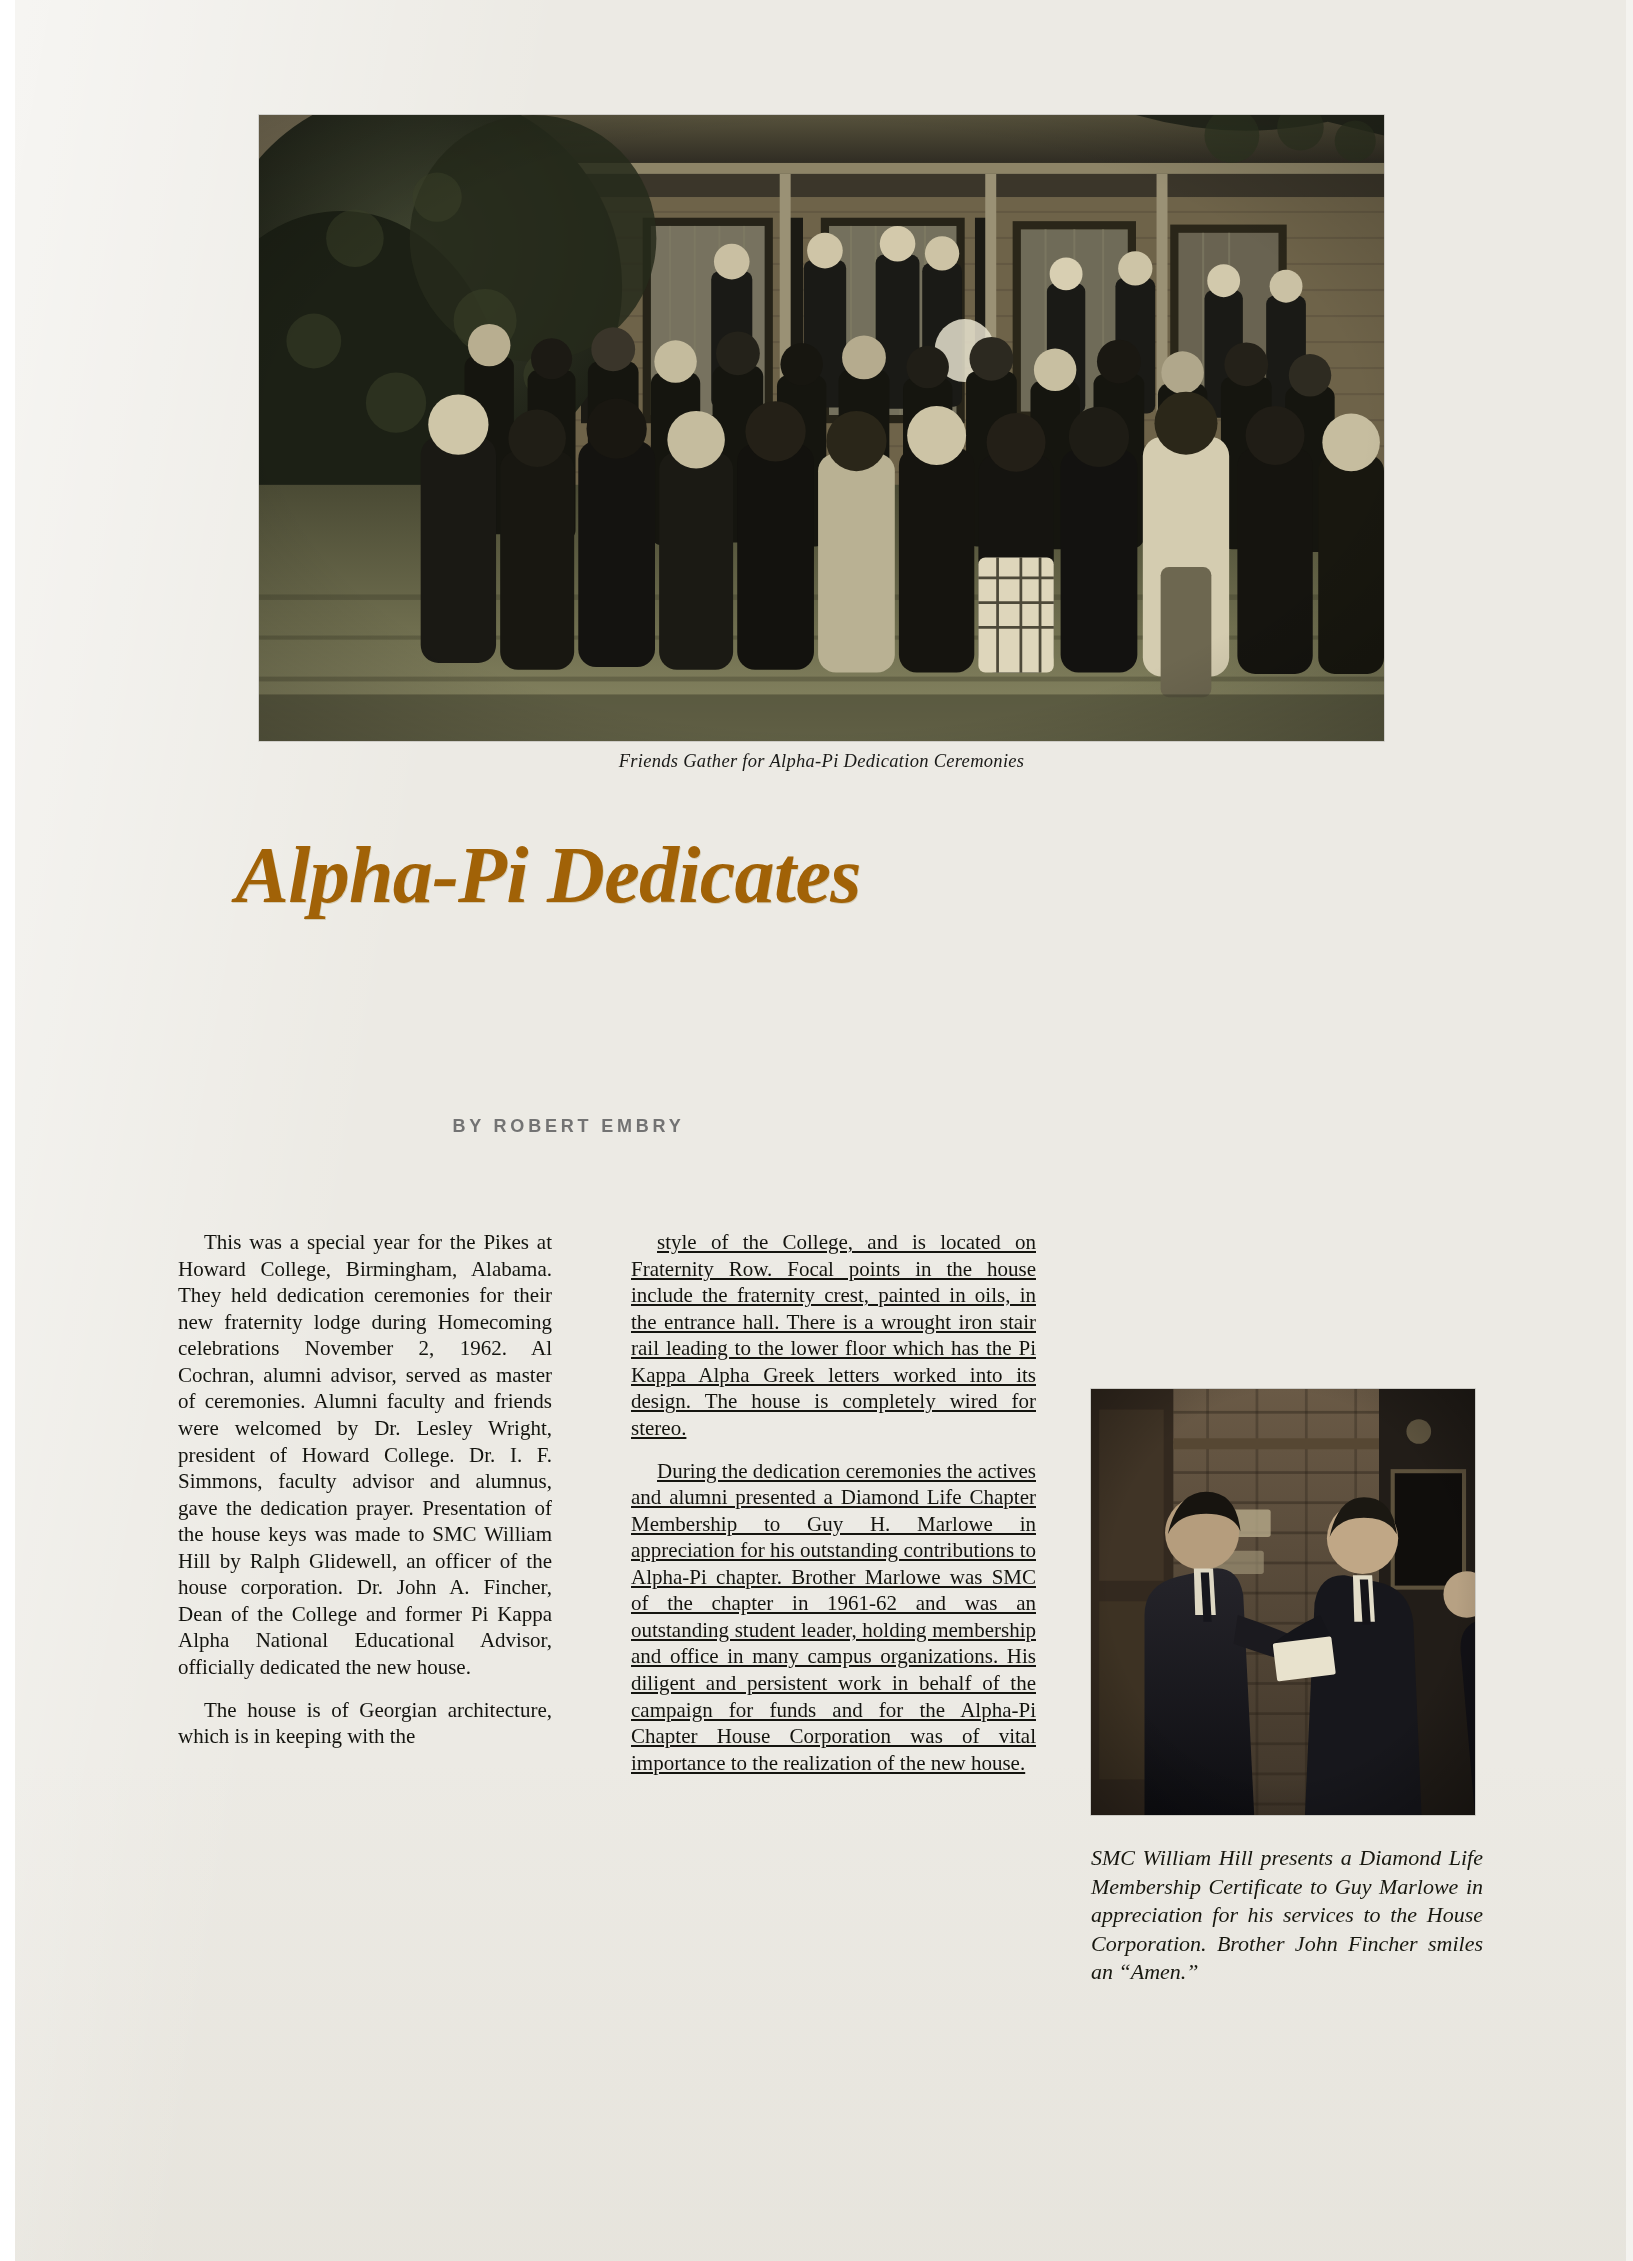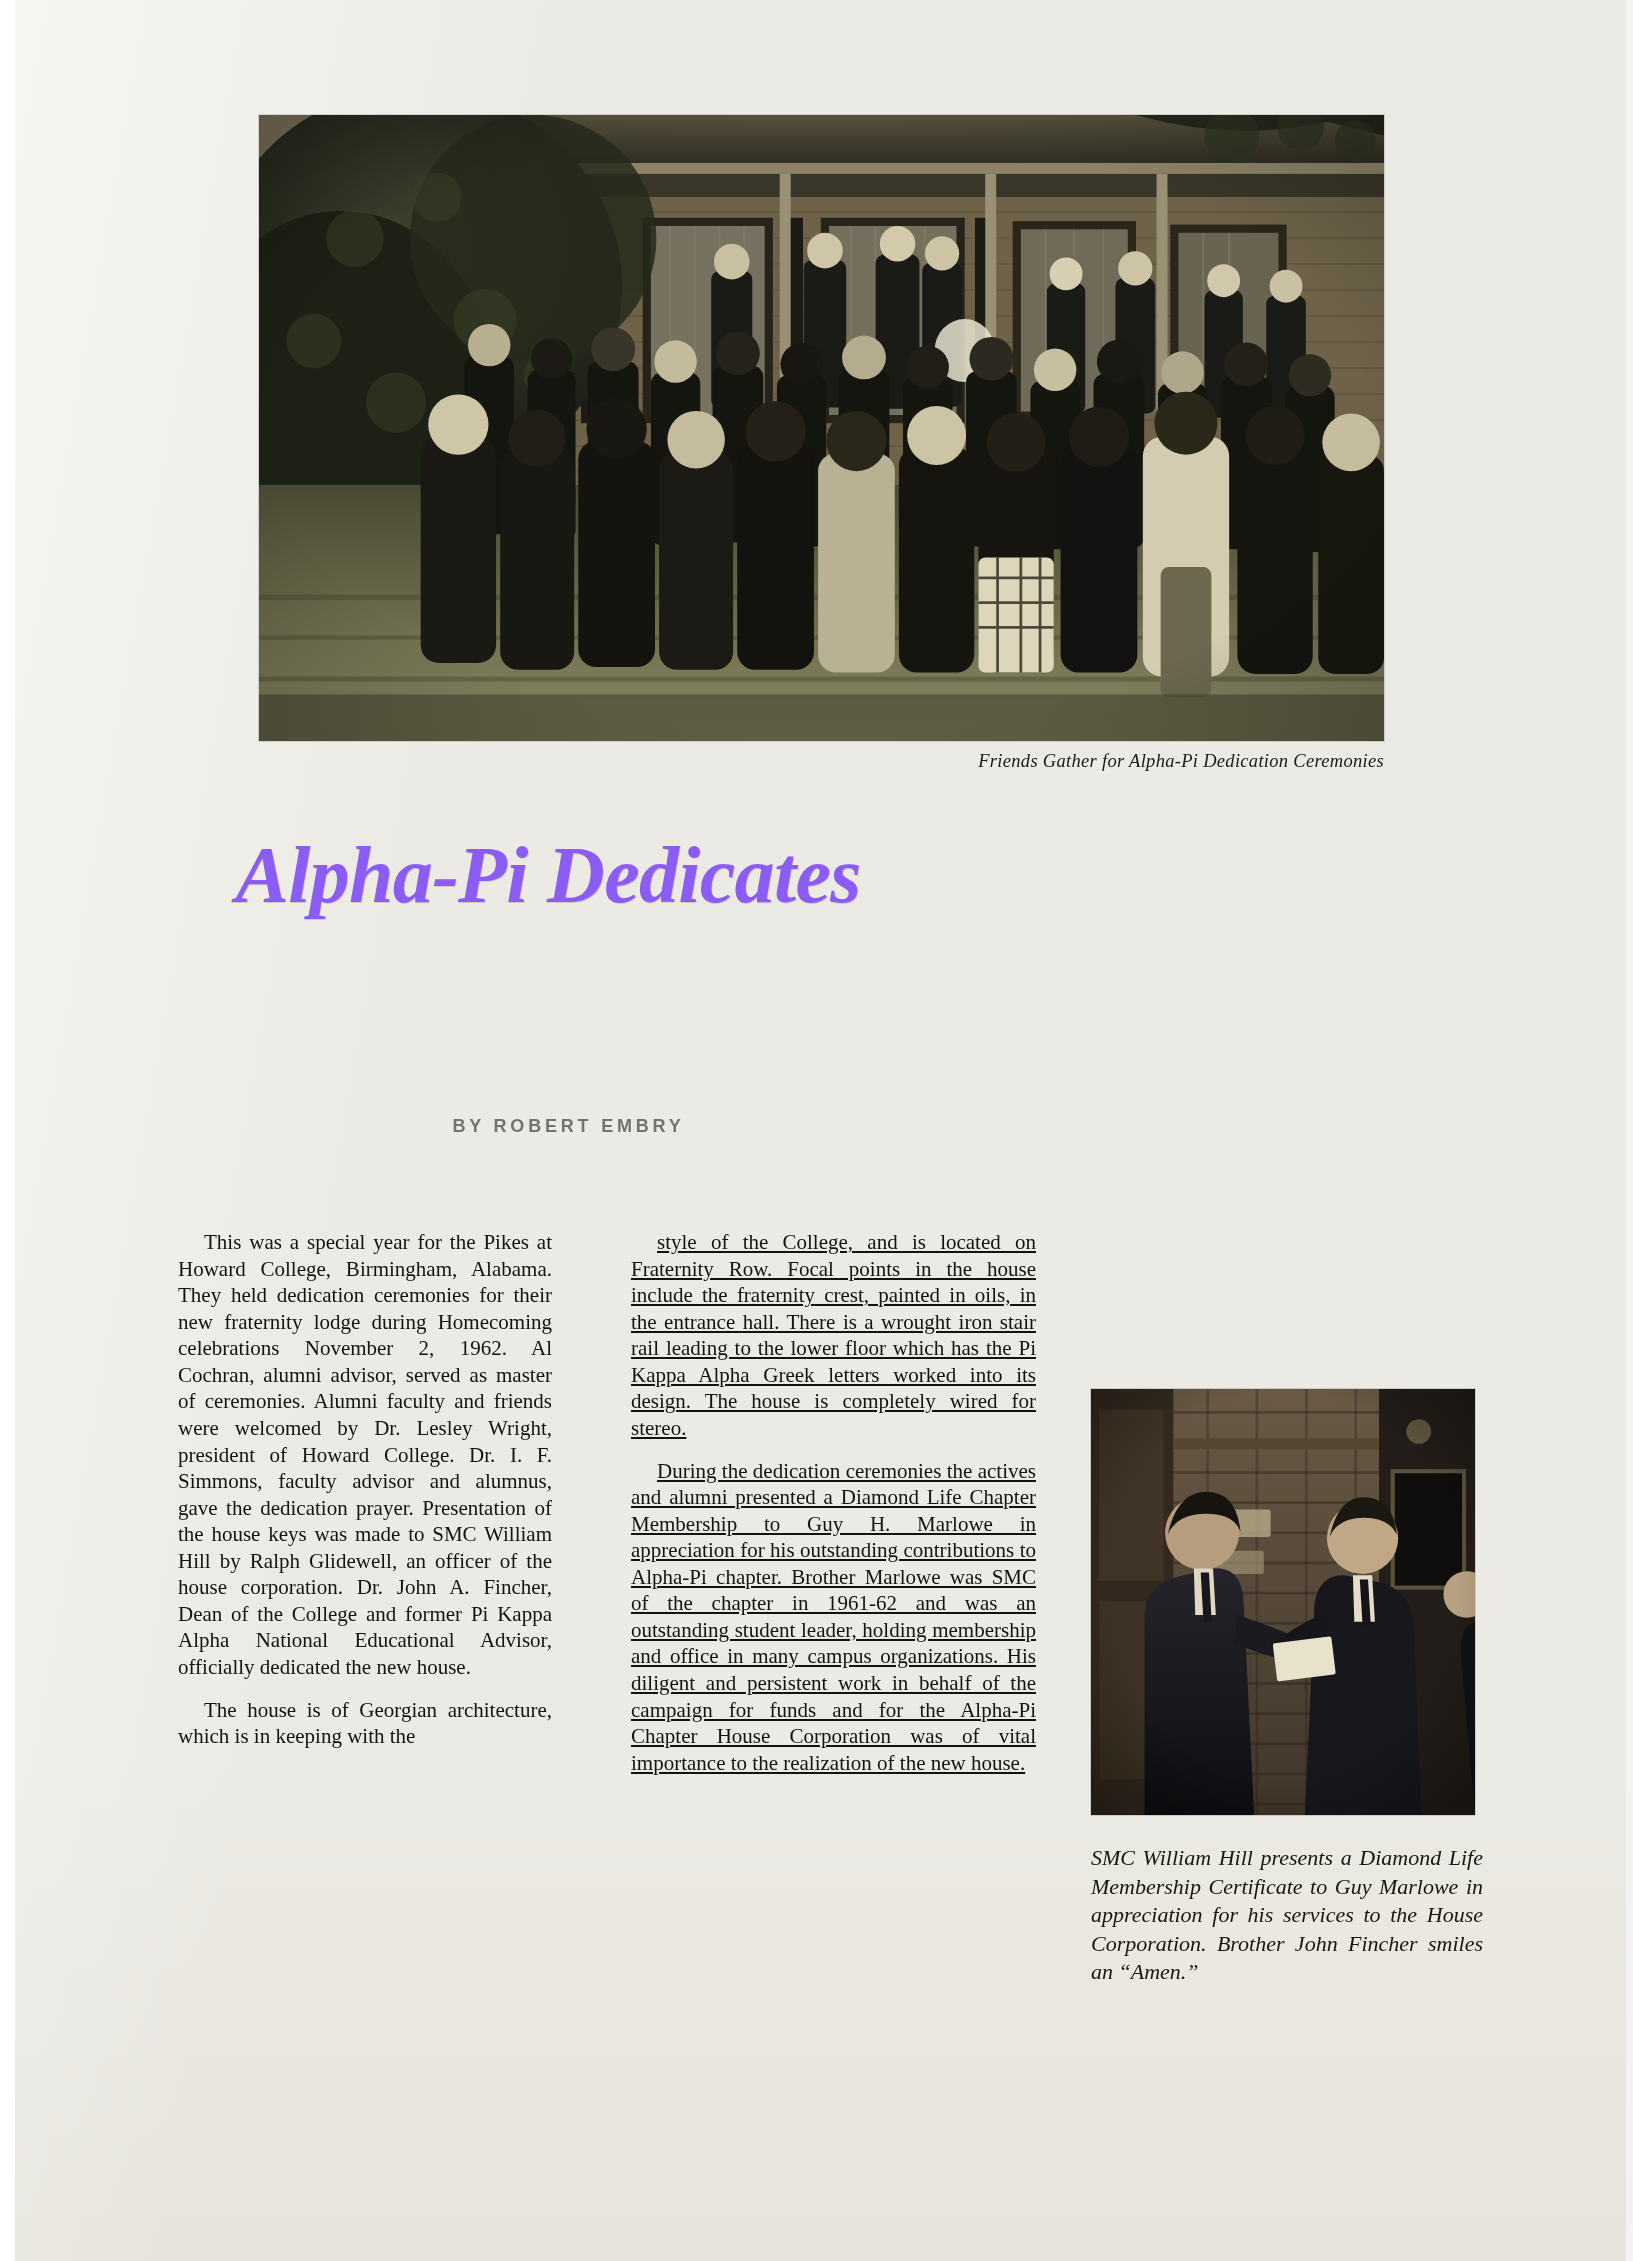--- a/index.html
+++ b/index.html
@@ -52,41 +52,41 @@
     box-shadow: 0 0 0 0.7px rgba(0,0,0,0.18);
   }
   .hero-photo svg { display: block; width: 100%; height: 100%; }
 
   
   .hero-caption {
     position: absolute;
     left: 259px;
     top: 751px;
     width: 1125px;
-    text-align: right;
+    text-align: center;
     font-style: italic;
     font-size: 18.5px;
     letter-spacing: 0.3px;
     color: #1a1a18;
     font-family: "Liberation Serif", "DejaVu Serif", serif;
   }
 
   
   .headline {
     position: absolute;
     left: 226px;
     top: 835px;
     width: 1193px;
   }
   .headline-line1 {
     font-style: italic;
     font-weight: bold;
     font-size: 80px;
     line-height: 1.0;
-    color: #8b5cf6;
+    color: #a16207;
     letter-spacing: -0.7px;
     text-align: left;
     padding-left: 9.6px;
     font-family: "Liberation Serif", "DejaVu Serif", serif;
     text-shadow: 0.7px 0.7px 0 rgba(120,90,10,0.22);
   }
   .headline-line2 {
     font-style: italic;
     font-weight: bold;
     font-size: 80px;

